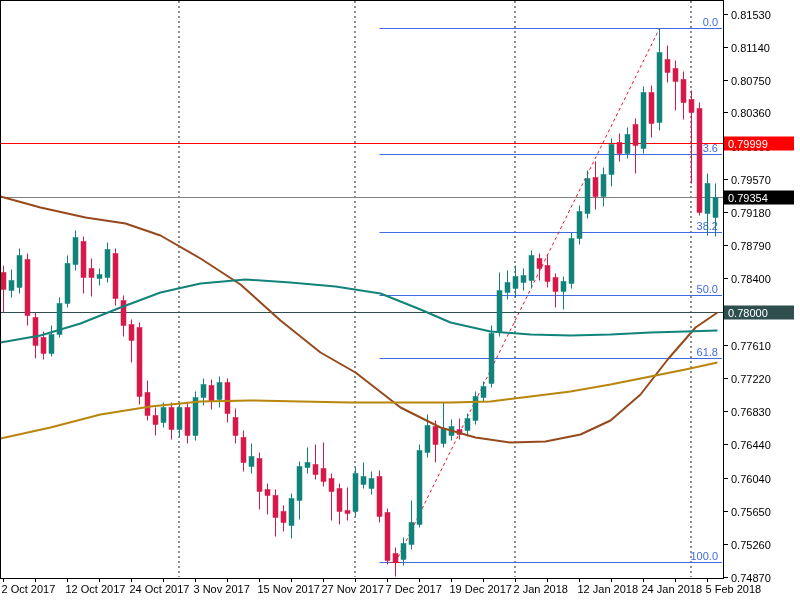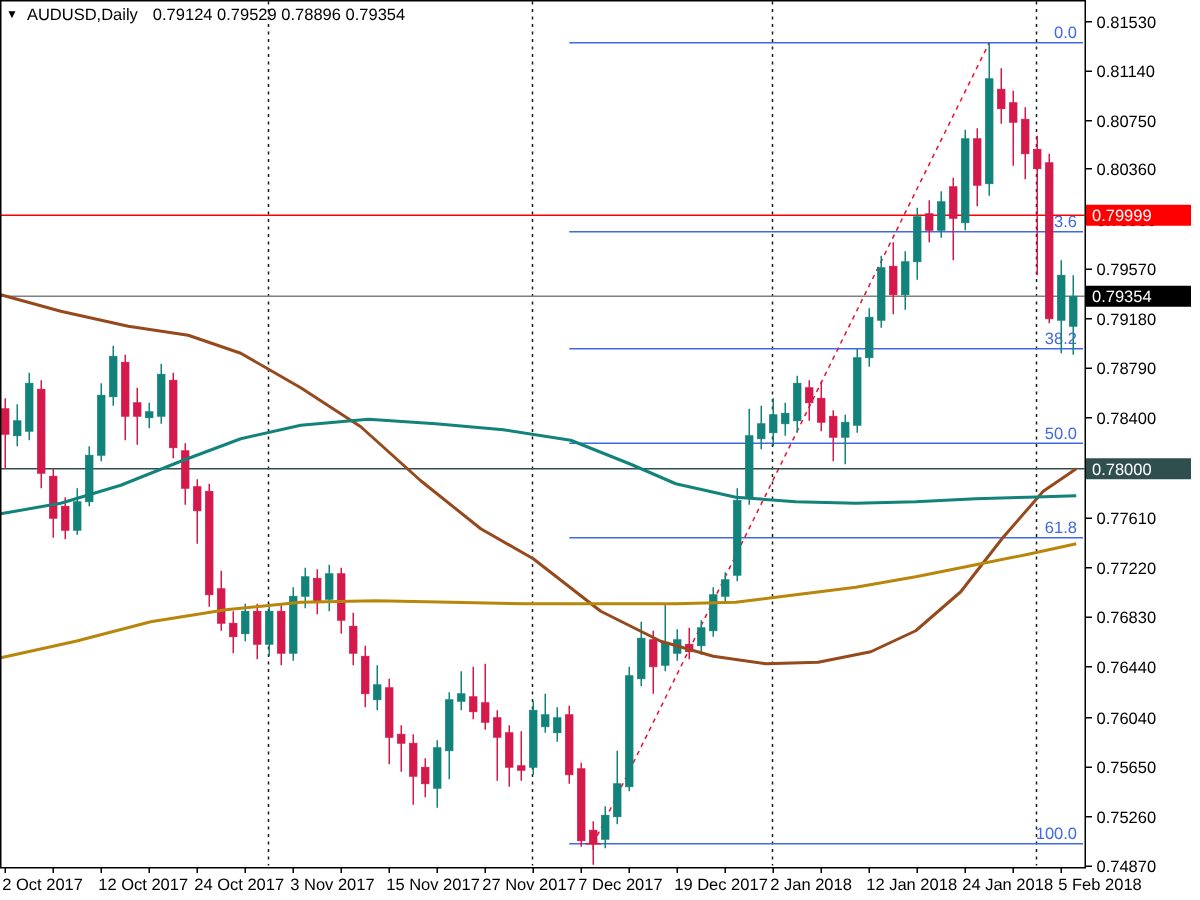--- a/index.html
+++ b/index.html
@@ -9,21 +9,20 @@
                white-space:pre;z-index:5;}
   #chart-title .tri{font-size:8px;color:#000;margin-right:6px;vertical-align:1px;}
   #chart-title .ohlc{margin-left:10px;}
   svg{position:absolute;left:0;top:0;}
   text{font-family:"Liberation Sans",sans-serif;}
 </style>
 </head>
 <body>
 
 <div id="stage">
-  <div id="chart-title"><span class="tri">▼</span><span>AUDUSD,Daily</span><span class="ohlc">0.79124 0.79529 0.78896 0.79354</span></div>
   <svg id="chart" width="800" height="600">
       <g>
         <line x1="179" y1="1" x2="179" y2="577" stroke="#1a1a1a" stroke-width="1" stroke-dasharray="2,3"></line>
         <line x1="355" y1="1" x2="355" y2="577" stroke="#1a1a1a" stroke-width="1" stroke-dasharray="2,3"></line>
         <line x1="515" y1="1" x2="515" y2="577" stroke="#1a1a1a" stroke-width="1" stroke-dasharray="2,3"></line>
         <line x1="691" y1="1" x2="691" y2="577" stroke="#1a1a1a" stroke-width="1" stroke-dasharray="2,3"></line>
       </g>
       <g>
         <line x1="379.5" y1="28.5" x2="722" y2="28.5" stroke="#4169e1" stroke-width="1"></line>
         <text x="718" y="25.5" font-size="11px" fill="#4169e1" text-anchor="end">0.0</text>

